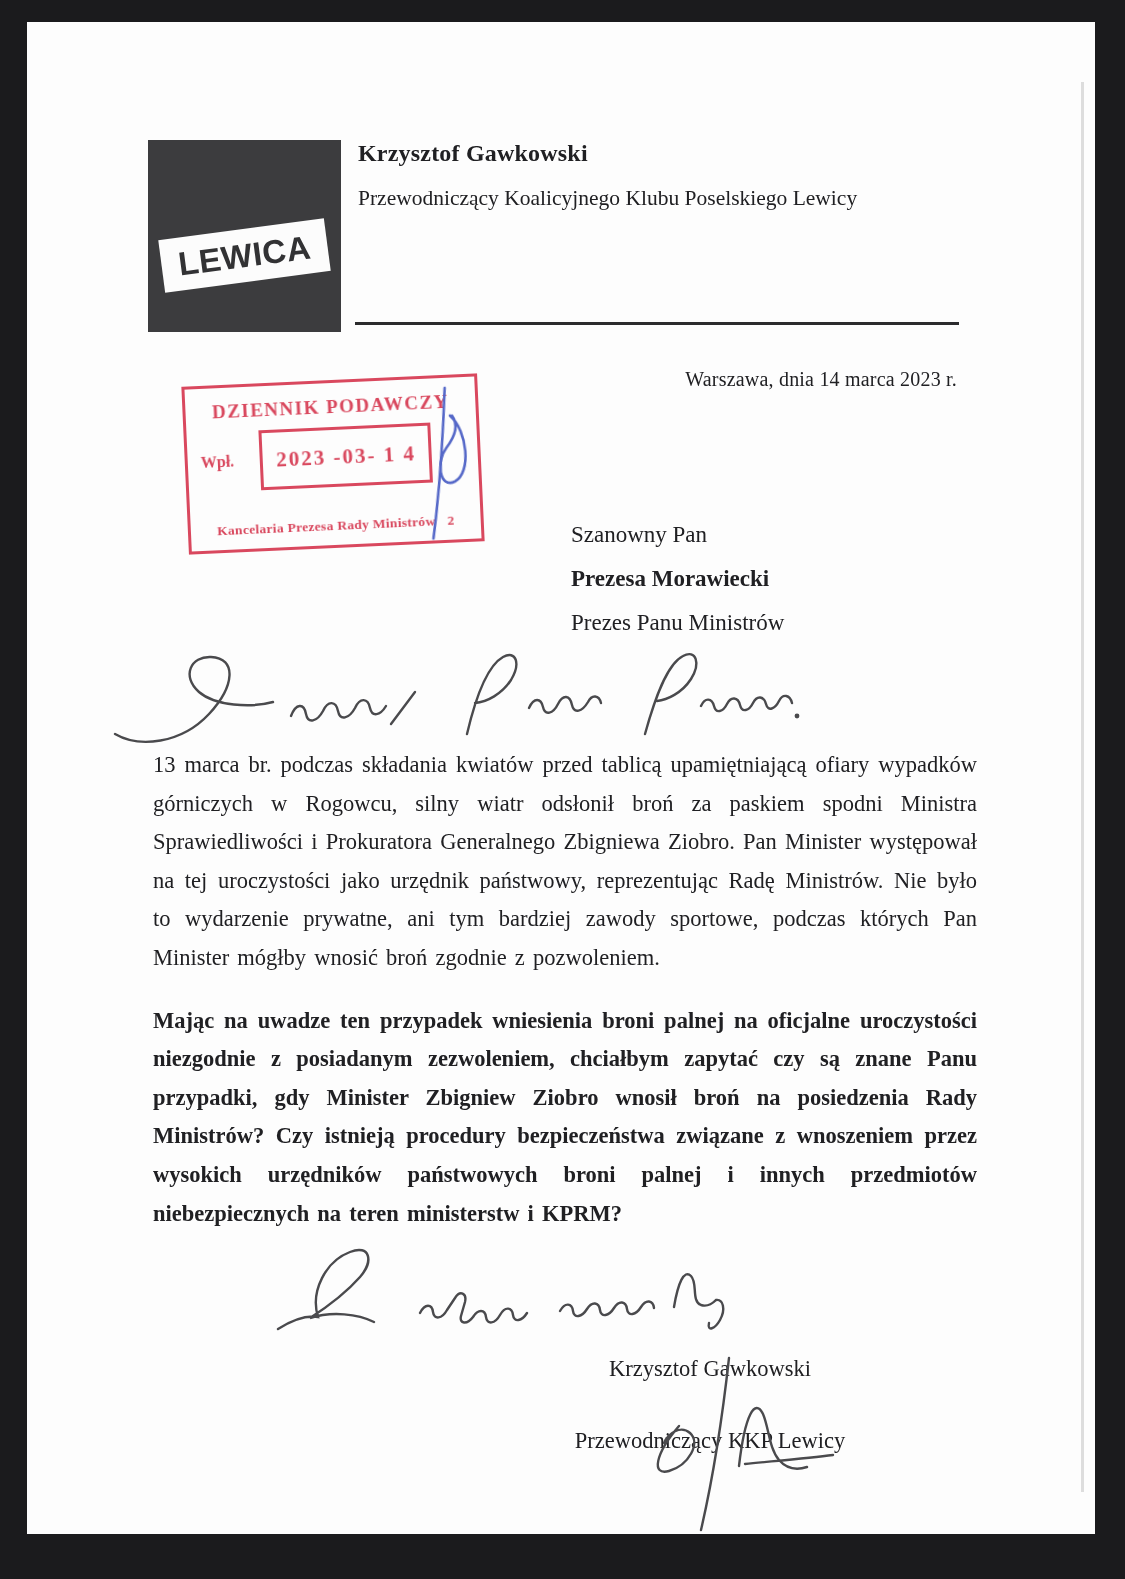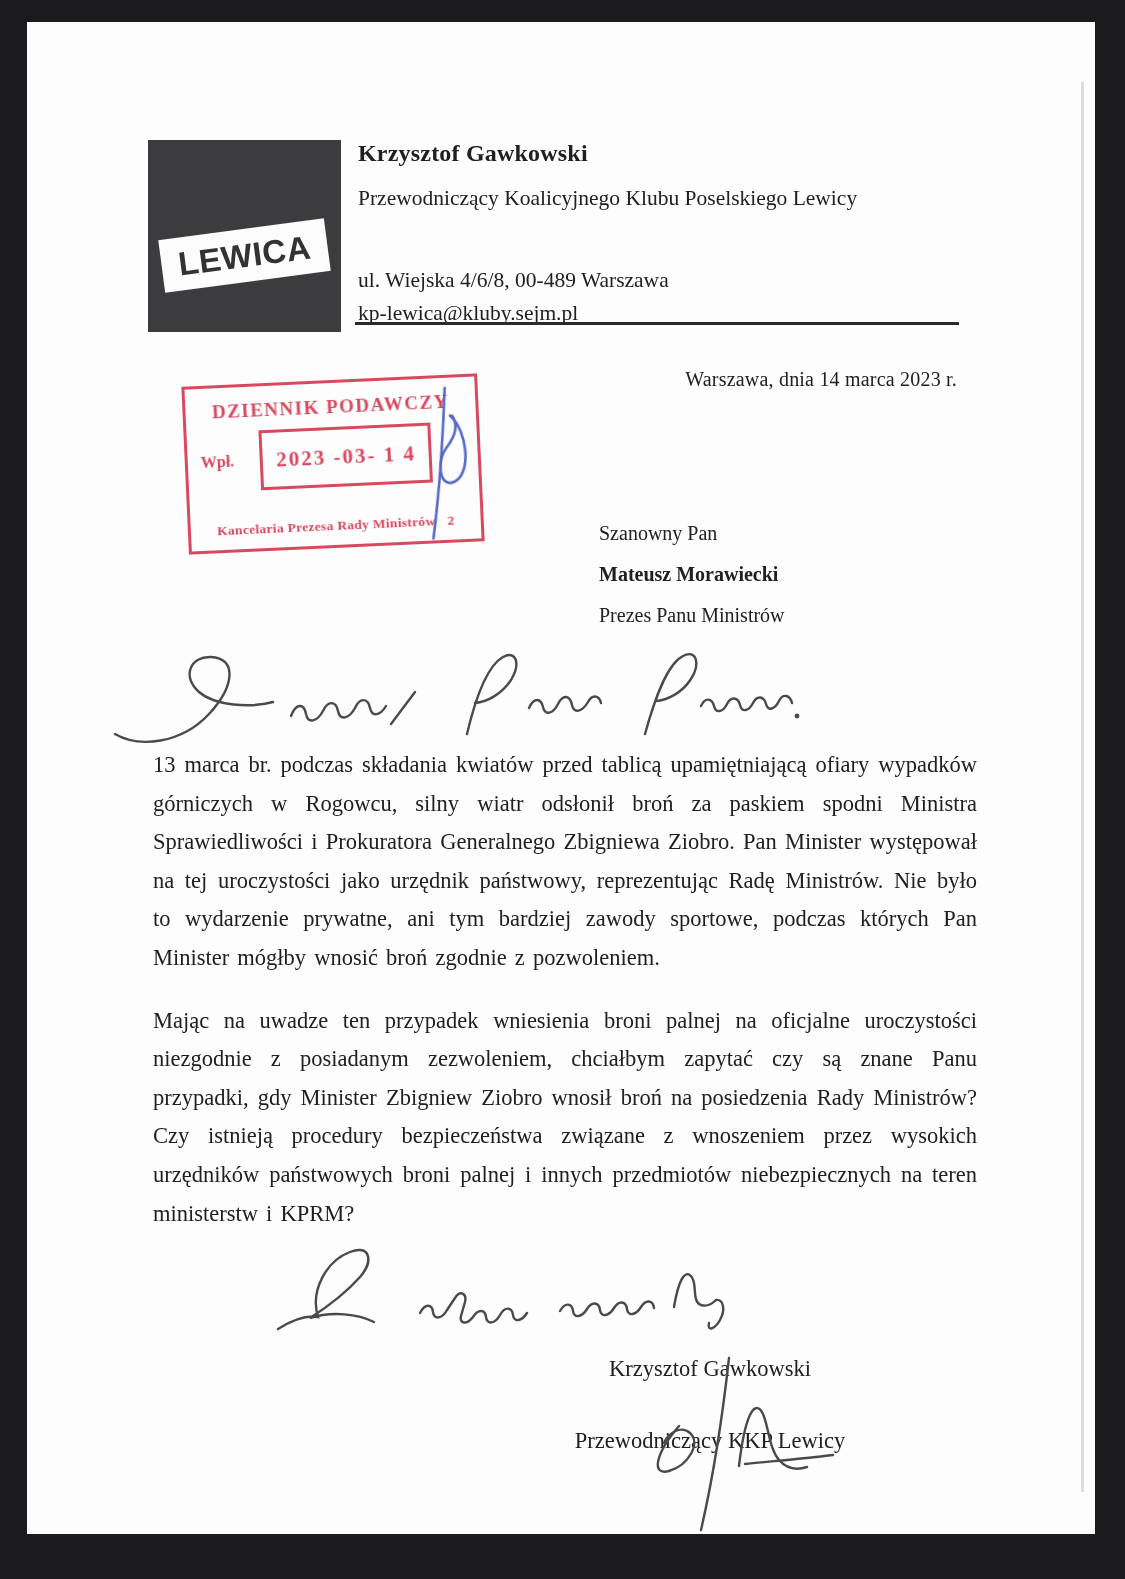--- a/index.html
+++ b/index.html
@@ -78,36 +78,36 @@
     font-size:21px; font-weight:bold; letter-spacing:2px;
   }
   .stamp-office {
     position:absolute; left:0; right:0; bottom:11px;
     text-align:center;
     font-size:13.5px; font-weight:bold; letter-spacing:.3px;
   }
   .stamp-office .copy-no { margin-left:12px; }
   .stamp-pen { position:absolute; left:208px; top:6px; }
   
-  .recipient { position:absolute; left:572px; top:500px; font-size:20px; }
+  .recipient { position:absolute; left:544px; top:500px; font-size:23px; }
   .recipient div { margin-bottom:18px; }
   .recipient .bold { font-weight:bold; }
   
   .hw { position:absolute; }
   .hw svg path { fill:none; stroke:#4a4a4d; stroke-width:2.4; stroke-linecap:round; }
   .hw svg circle { fill:#4a4a4d; }
   .stamp-pen svg path { fill:none; stroke:#5568c8; stroke-width:2.6; stroke-linecap:round; }
   
   .letter-body {
     position:absolute; left:126px; top:724px; width:824px;
     font-size:22.5px; line-height:38.6px;
     text-align:justify; word-spacing:2.5px;
   }
   .letter-body p + p { margin-top:24px; }
-  .letter-body .emph { font-weight:normal; }
+  .letter-body .emph { font-weight:bold; }
   
   .sig-block {
     position:absolute; left:483px; top:1334px; width:400px;
     text-align:center; font-size:22.5px;
   }
   .sig-title { margin-top:46px; }
 </style>
 </head>
 <body>
 
@@ -117,24 +117,20 @@
 
   <div class="logo">
     <div class="logo-banner">
       <span>LEWICA</span>
     </div>
   </div>
 
   <div class="header-text">
     <div class="sender-name">Krzysztof Gawkowski</div>
     <div class="sender-title">Przewodniczący Koalicyjnego Klubu Poselskiego Lewicy</div>
-    <div class="sender-address">
-      <div>ul. Wiejska 4/6/8, 00-489 Warszawa</div>
-      <div>kp-lewica@kluby.sejm.pl</div>
-    </div>
   </div>
   <div class="header-rule"></div>
 
   <div class="date-line">Warszawa, dnia 14 marca 2023 r.</div>
 
   <div class="stamp">
     <div class="stamp-title">DZIENNIK PODAWCZY</div>
     <div class="stamp-row">
       <div class="stamp-wpl">Wpł.</div>
       <div class="stamp-datebox">2023 -03- 1 4</div>
@@ -145,21 +141,21 @@
     <div class="stamp-pen hw">
       <svg width="85" height="158" viewBox="0 0 85 158">
         <path d="M52,4 C49,42 44,96 34,154"></path>
         <path d="M56,32 C73,48 75,90 58,98 C42,105 40,77 51,64 C61,52 64,41 58,32"></path>
       </svg>
     </div>
   </div>
 
   <div class="recipient">
     <div>Szanowny Pan</div>
-    <div class="bold">Mateusz Morawiecki</div>
+    <div class="bold">Prezesa Morawiecki</div>
     <div>Prezes Panu Ministrów</div>
   </div>
 
   <div class="hw" style="left:78px; top:626px;" role="img" aria-label="Szanowny Panie Premierze.">
     <svg width="700" height="105" viewBox="0 0 700 105">
       <path d="M10,86 C34,100 76,96 104,66 C130,38 132,10 106,9 C86,8 76,28 94,44 C110,58 146,60 168,54"></path>
       <path d="M186,68 c5,-13 13,-13 15,-2 c2,10 11,8 17,-3 c5,-11 13,-10 15,0 c2,10 11,8 17,-3 c5,-11 13,-10 15,0 c2,9 10,8 16,-2"></path>
       <path d="M286,76 L310,44"></path>
       <path d="M362,86 C370,52 382,18 398,9 C411,2 416,15 406,32 C397,46 382,54 370,55"></path>
       <path d="M424,60 c5,-11 12,-10 14,-1 c2,9 10,7 15,-3 c5,-10 12,-9 14,1 c2,9 10,7 16,-3 c4,-8 11,-7 13,1"></path>

